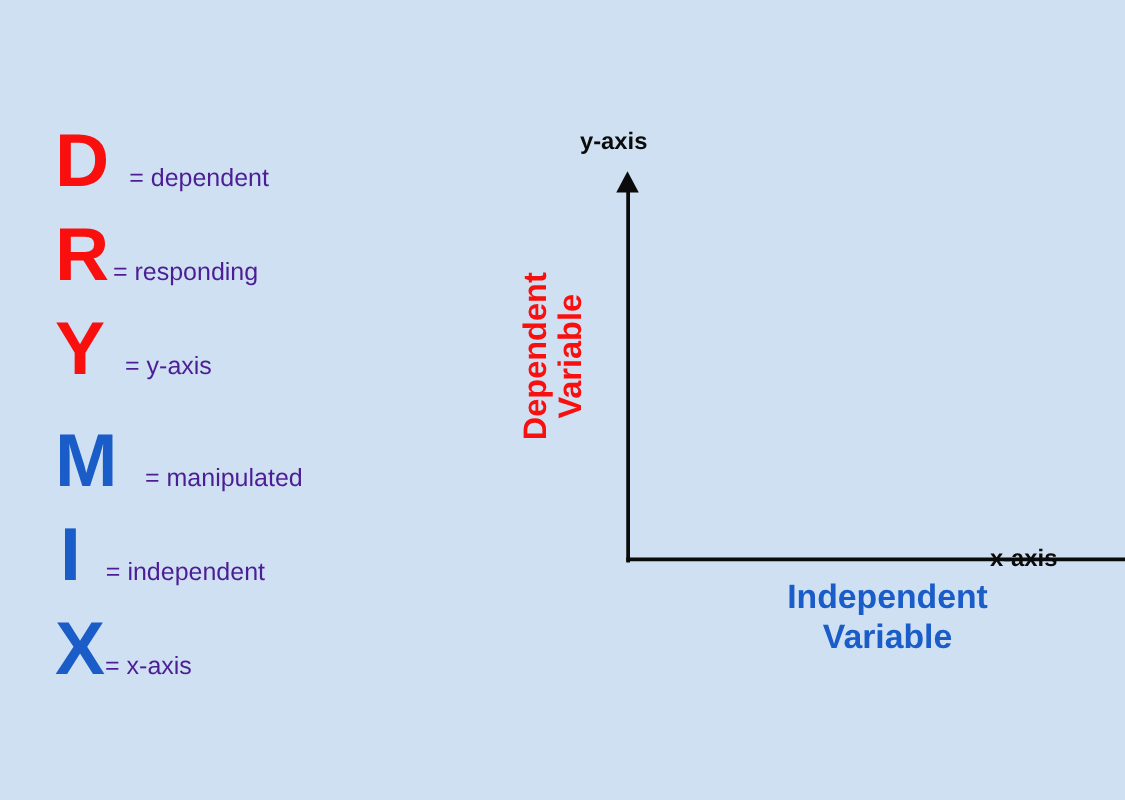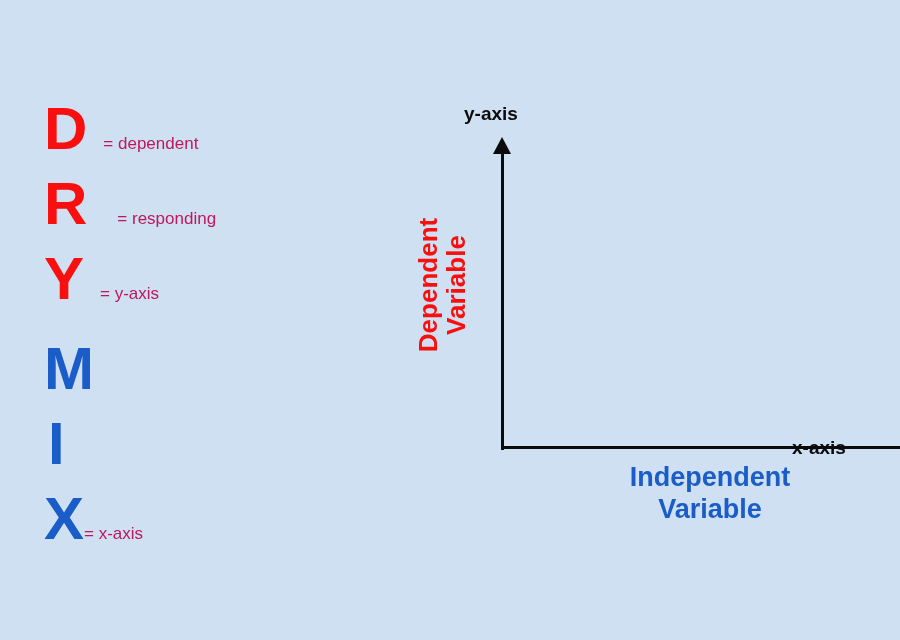--- a/index.html
+++ b/index.html
@@ -39,36 +39,36 @@
   .mnemonic-letter {
     font-weight: bold;
     font-size: 60px;
     line-height: 1;
     letter-spacing: 0px;
   }
   .mnemonic-letter.red  { color: #fa0f0f; }
   .mnemonic-letter.blue { color: #1a5cc8; }
 
   .mnemonic-def {
-    color: #be185d;
-    font-size: 17px;
+    color: #4c1d95;
+    font-size: 20px;
     line-height: 1;
     font-weight: 400;
   }
 
   
   #row-d { top: 99px;  left: 44px; }
   #row-r { top: 174px; left: 44px; }
   #row-y { top: 249px; left: 44px; }
   #row-m { top: 339px; left: 44px; }
   #row-i { top: 414px; left: 48px; }
   #row-x { top: 489px; left: 44px; }
 
   #row-d .mnemonic-def { margin-left: 16px; }
-  #row-r .mnemonic-def { margin-left: 30px; }
+  #row-r .mnemonic-def { margin-left: 3px; }
   #row-y .mnemonic-def { margin-left: 16px; }
   #row-m .mnemonic-def { margin-left: 22px; }
   #row-i .mnemonic-def { margin-left: 20px; }
   #row-x .mnemonic-def { }
 
   
   .axis-diagram {
     position: absolute;
     left: 380px;
     top: 0;
@@ -172,24 +172,26 @@
       <span class="mnemonic-def">= responding</span>
     </div>
 
     <div class="mnemonic-row" id="row-y">
       <span class="mnemonic-letter red">Y</span>
       <span class="mnemonic-def">= y-axis</span>
     </div>
 
     <div class="mnemonic-row" id="row-m">
       <span class="mnemonic-letter blue">M</span>
+      <span class="mnemonic-def">= manipulated</span>
     </div>
 
     <div class="mnemonic-row" id="row-i">
       <span class="mnemonic-letter blue">I</span>
+      <span class="mnemonic-def">= independent</span>
     </div>
 
     <div class="mnemonic-row" id="row-x">
       <span class="mnemonic-letter blue">X</span>
       <span class="mnemonic-def">= x-axis</span>
     </div>
 
   </div>
 
   <div class="axis-diagram">

